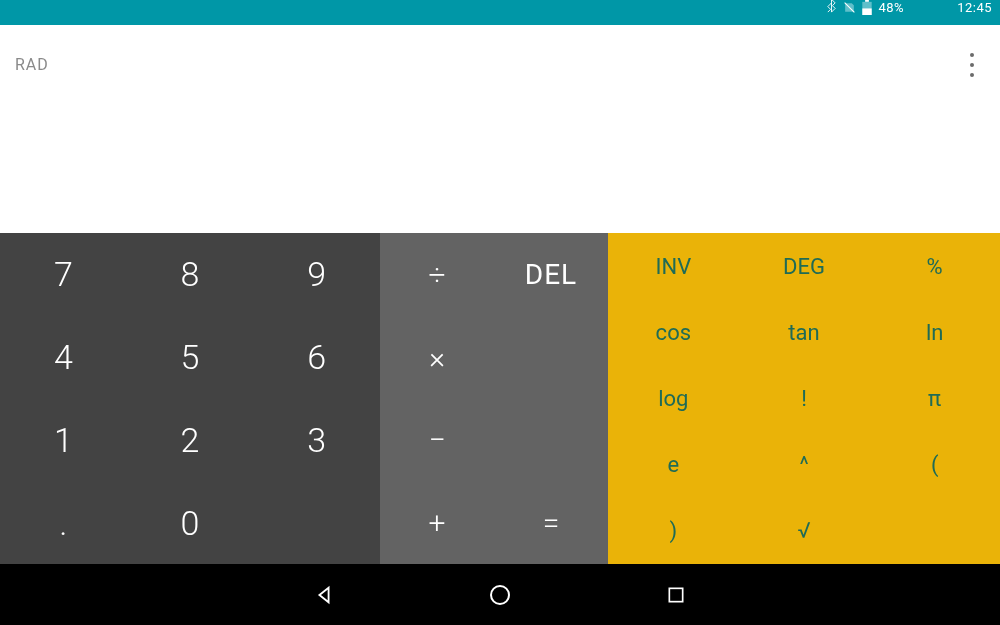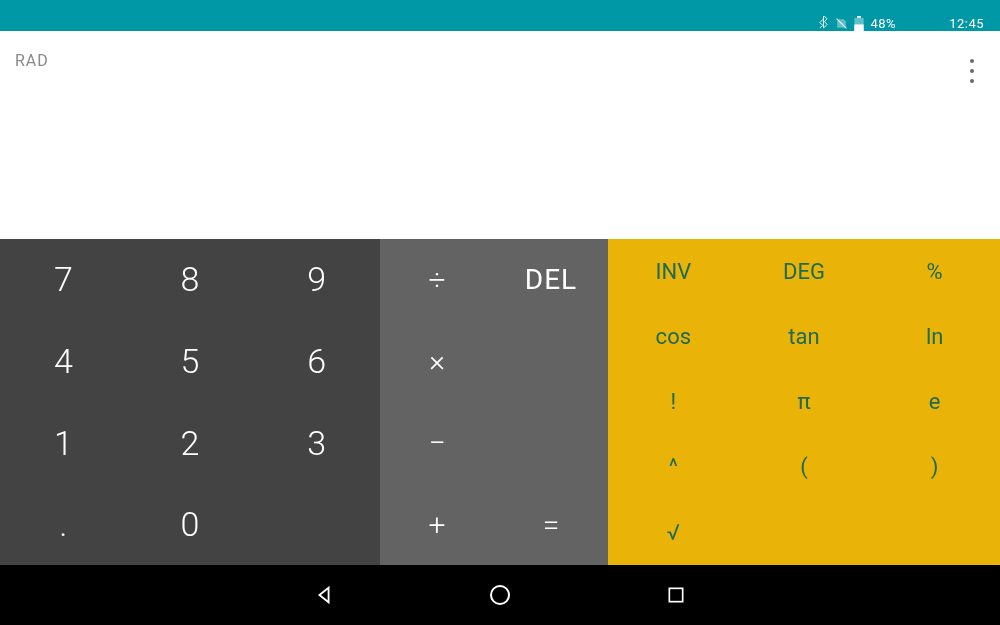--- a/index.html
+++ b/index.html
@@ -1,39 +1,39 @@
 <!DOCTYPE html>
 <html><head>
 <meta charset="utf-8">
 <style>
   * { margin: 0; padding: 0; box-sizing: border-box; }
   html, body { width: 1000px; height: 625px; font-family: Roboto, Arial, sans-serif; overflow: hidden; }
   .root { width: 1000px; height: 625px; display: flex; flex-direction: column; }
 
   
   .status-bar {
-    height: 31px;
+    height: 25px;
     background: #0097a7;
-    display: flex; align-items: flex-end; justify-content: flex-end;
-    padding: 0 16px;
+    display: flex; align-items: flex-start; justify-content: flex-end;
+    padding: 0 8px;
     color: #fff; font-size: 13px; gap: 6px;
   }
   .status-bar .icon { display: inline-flex; align-items: center; }
   .battery-pct { letter-spacing: 0.5px; }
   .clock { letter-spacing: 0.5px; margin-left: 47px; }
 
   
   .display-area {
     background: #ffffff;
     flex: none;
     height: 208px;
     position: relative;
   }
   .mode {
-    position: absolute; left: 15px; top: 20px;
+    position: absolute; left: 15px; top: 30px;
     color: #8a8a8a; font-size: 16px; letter-spacing: 1px;
   }
   .menu-dots {
     position: absolute; right: 18px; top: 28px;
     width: 20px; height: 24px; display: flex; flex-direction: column; justify-content: space-between; align-items: center;
     cursor: pointer;
   }
   .menu-dots span { width: 4px; height: 4px; border-radius: 50%; background: #6b6b6b; display: block; }
 
   
@@ -147,20 +147,21 @@
       <div class="key">=</div>
     </div>
 
     <div class="panel adv-panel">
       <div class="key">INV</div>
       <div class="key">DEG</div>
       <div class="key">%</div>
       <div class="key">cos</div>
       <div class="key">tan</div>
       <div class="key">ln</div>
+      <div class="key">log</div>
       <div class="key">!</div>
       <div class="key">π</div>
       <div class="key">e</div>
       <div class="key">^</div>
       <div class="key">(</div>
       <div class="key">)</div>
       <div class="key">√</div>
     </div>
 
   </div>

